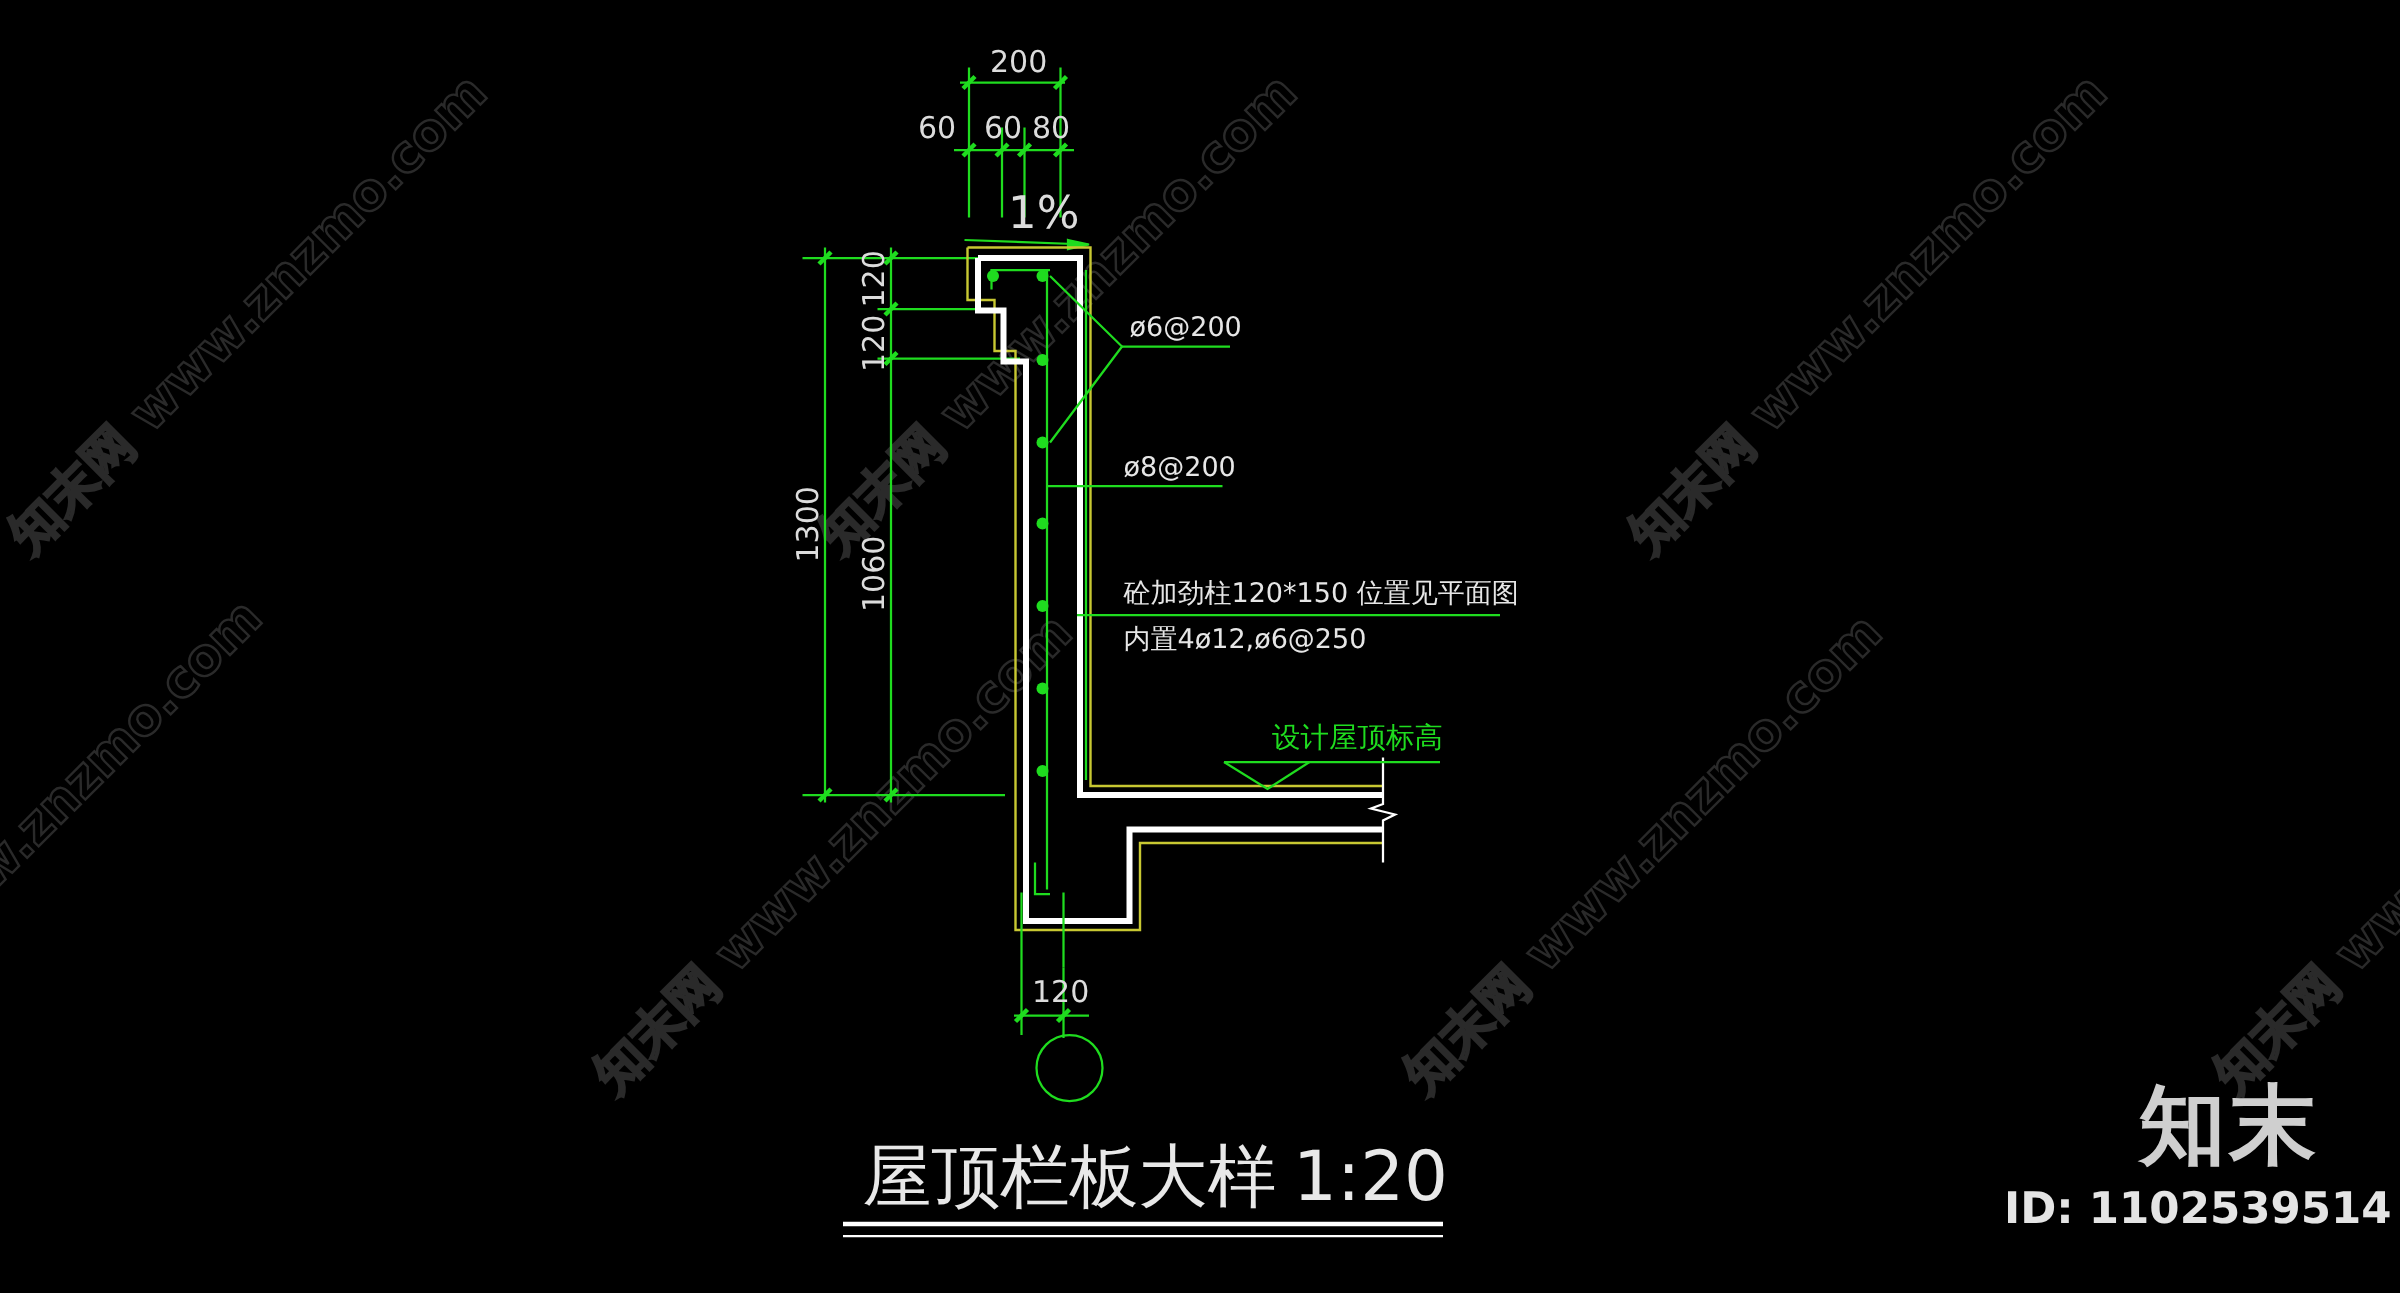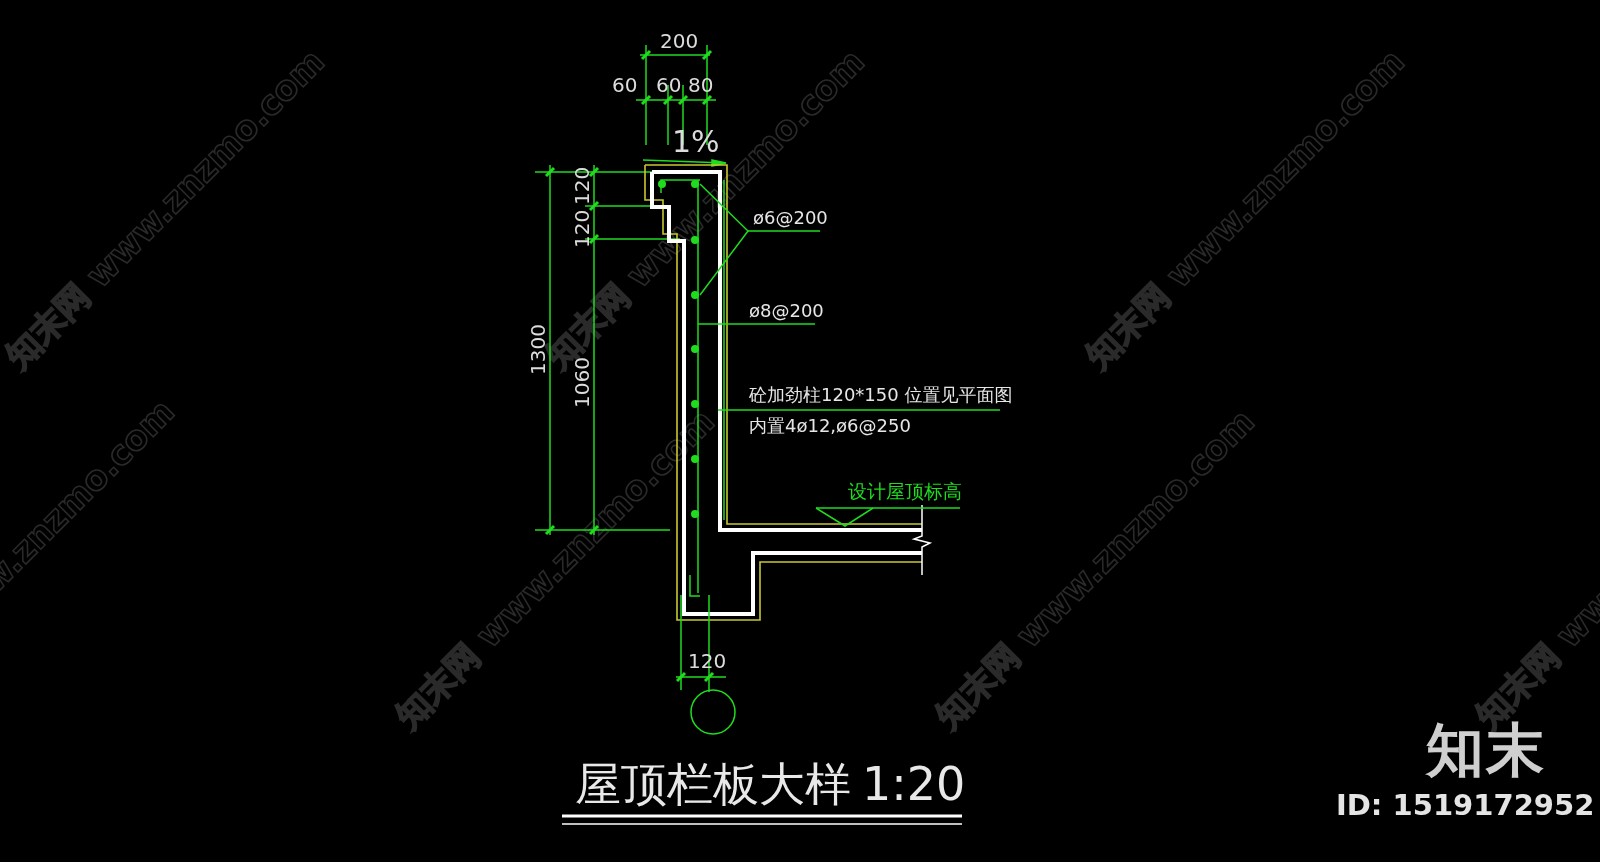--- a/index.html
+++ b/index.html
@@ -132,13 +132,13 @@
 
   <text x="575" y="800" style="fill:#e8e8e8;font-size:46px">屋顶栏板大样</text>
   <text x="862" y="800" style="fill:#e8e8e8;font-size:46px">1:20</text>
   <g stroke="#ffffff">
     <line x1="562" y1="816" x2="962" y2="816" stroke-width="3"></line>
     <line x1="562" y1="824" x2="962" y2="824" stroke-width="1.5"></line>
   </g>
 </svg>
 
 <div class="brand" id="brand-logo">知末</div>
-<div class="brand" id="brand-id">ID: 1519172952</div>
+<div class="brand" id="brand-id">ID: 1102539514</div>
 
 </body></html>

